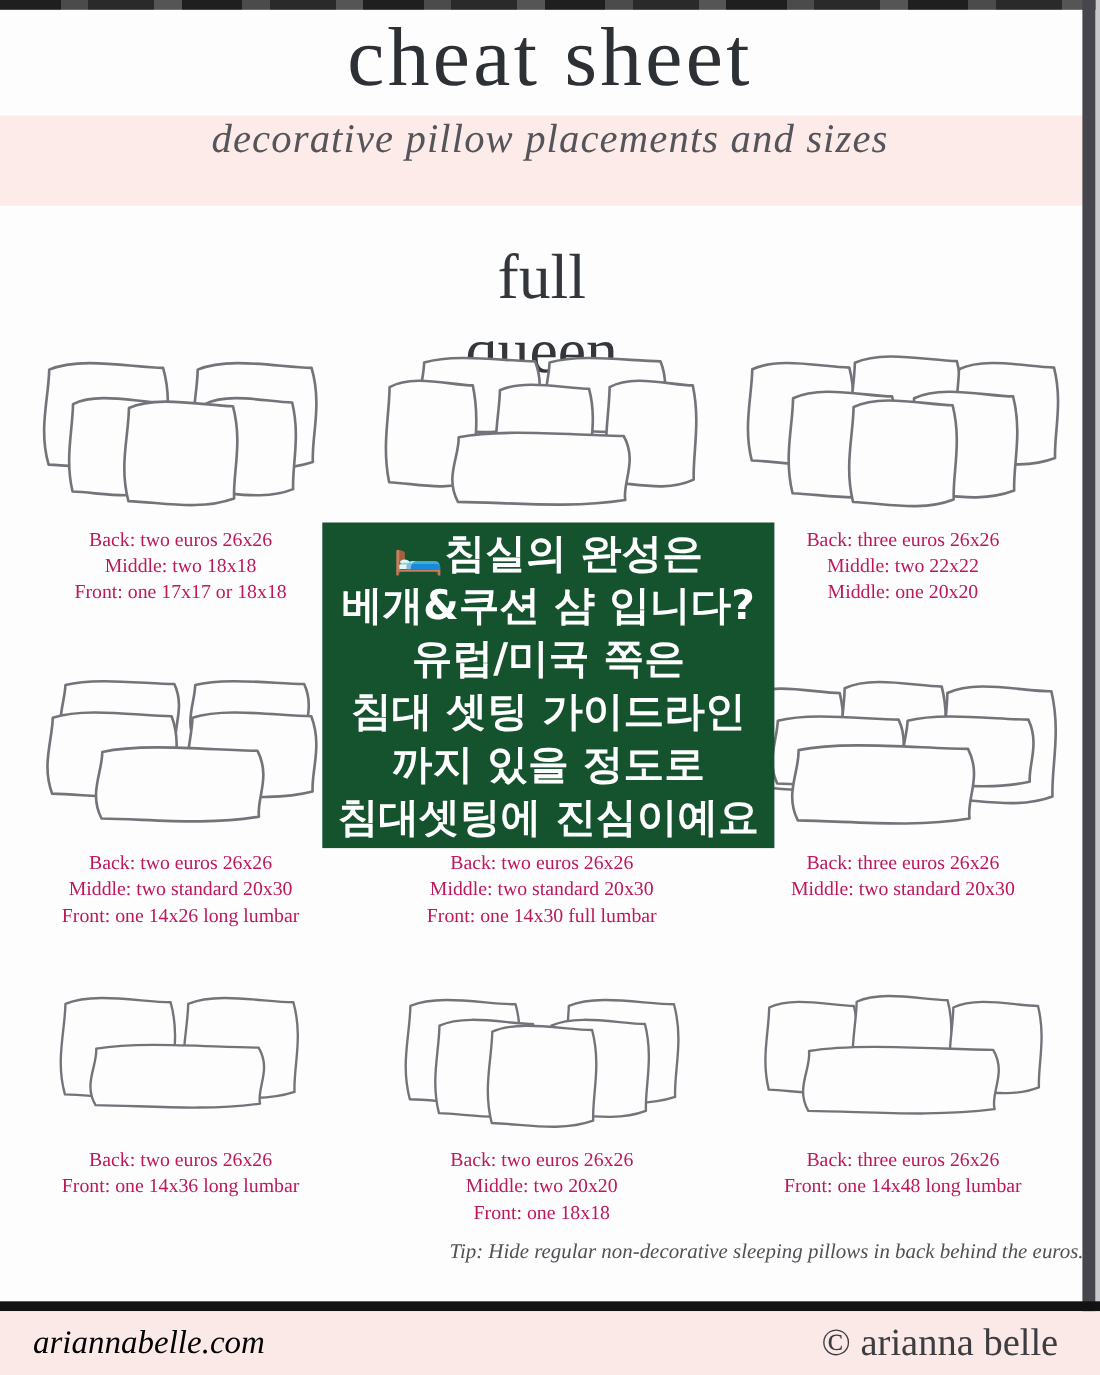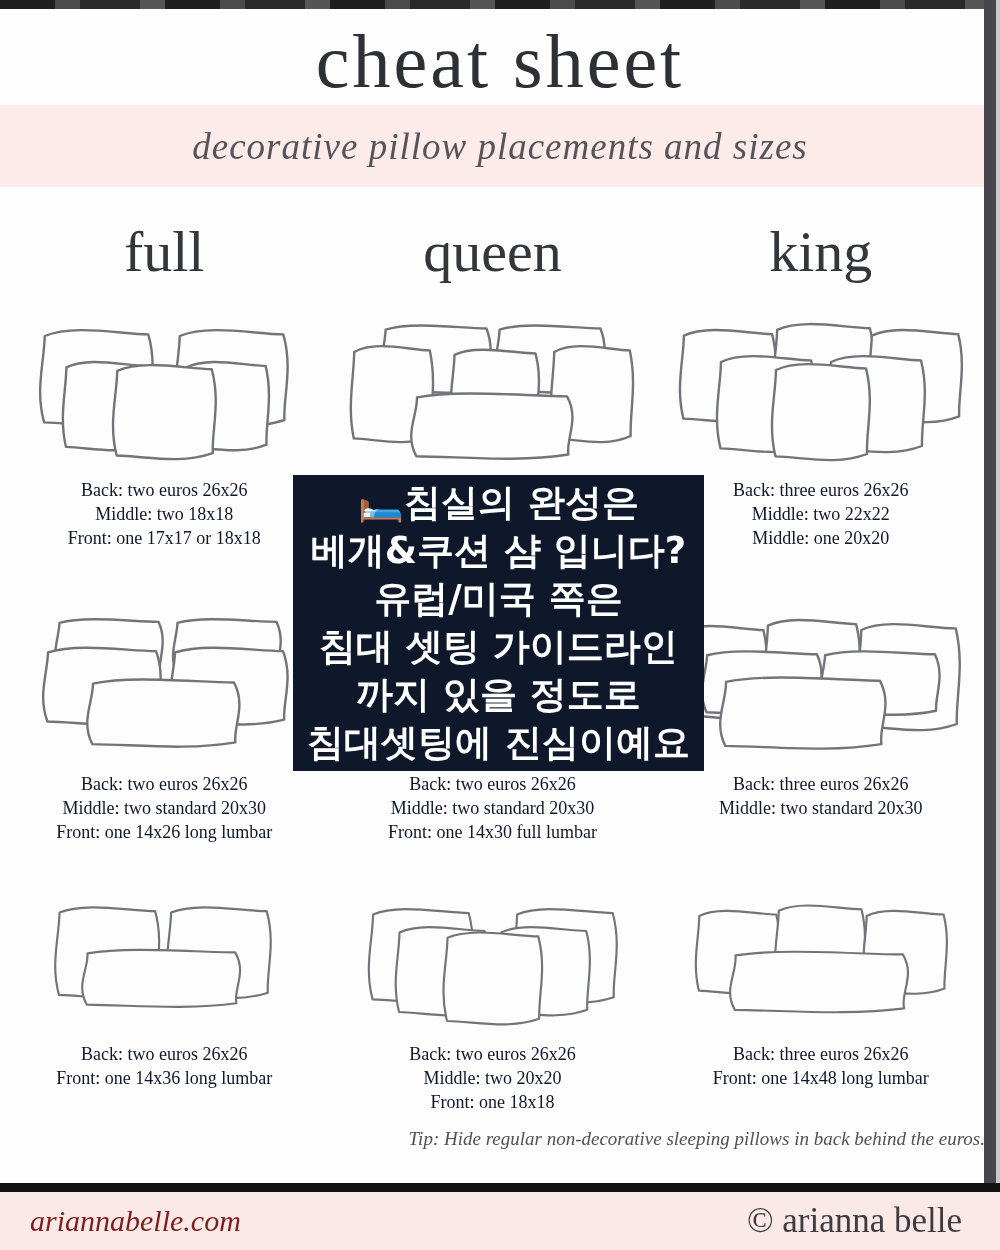--- a/index.html
+++ b/index.html
@@ -8,53 +8,53 @@
 
   
   .top-strip{position:absolute;left:0;top:0;width:100%;height:9px;
     background:repeating-linear-gradient(90deg,#1f1f1f 0 55px,#4b4b4b 55px 80px,#2a2a2a 80px 140px,#555 140px 165px);}
 
   
   .right-bar{position:absolute;top:0;right:4px;width:12px;height:100%;background:#46464c;z-index:40;}
   .right-edge{position:absolute;top:0;right:0;width:4px;height:100%;background:#c9c9cc;z-index:40;}
 
   .header{position:absolute;left:0;top:9px;width:100%;height:96px;background:#fdfdfd;
-          display:flex;align-items:flex-end;justify-content:center;}
+          display:flex;align-items:flex-start;justify-content:center;}
   .title{font-size:76px;letter-spacing:3px;color:#2d3034;}
 
   .banner{position:absolute;left:0;top:105px;width:100%;height:82px;background:#fcebe8;
-          display:flex;align-items:center;justify-content:center;}
+          display:flex;align-items:flex-start;justify-content:center;}
   .subtitle{font-style:italic;font-size:37px;color:#54545a;letter-spacing:1px;}
 
-  .cols-header{position:absolute;left:0;top:218px;width:985px;height:85px;display:flex;}
+  .cols-header{position:absolute;left:0;top:218px;width:985px;height:85px;display:flex;flex-direction:column;}
   .cols-header .col{flex:1;text-align:center;font-size:58px;color:#33363b;}
 
   .grid-row{position:absolute;left:0;width:985px;display:flex;}
   .row1{top:305px;height:286px;}
   .row2{top:595px;height:280px;}
   .row3{top:880px;height:245px;}
   .cell{flex:1;display:flex;flex-direction:column;align-items:center;}
   .art{display:block;}
   .row1 .art{margin-top:13px;}
   .row2 .art{margin-top:17px;}
   .row3 .art{margin-top:20px;}
-  .cap{margin-top:11px;text-align:center;font-size:18px;line-height:1.32;color:#0f172a;}
+  .cap{margin-top:11px;text-align:center;font-size:18px;line-height:1.32;color:#be185d;}
   .row3 .cap{margin-top:8px;}
 
   .tip{position:absolute;left:0;top:1128px;width:985px;text-align:right;
        font-style:italic;font-size:19px;color:#505055;}
 
   .footer-line{position:absolute;left:0;top:1183px;width:100%;height:9px;background:#121212;z-index:41;}
   .footer{position:absolute;left:0;top:1192px;width:100%;height:58px;background:#fbe9e7;z-index:42;
           display:flex;align-items:center;justify-content:space-between;box-sizing:border-box;
           padding:0 38px 0 30px;}
-  .footer .site{font-style:italic;font-size:30px;color:#7f1d1d;}
+  .footer .site{font-style:italic;font-size:30px;color:#000000;}
   .footer .copy{font-size:35px;color:#3c3c41;}
 
-  .overlay{position:absolute;left:293px;top:475px;width:411px;height:296px;background:#0f172a;z-index:30;
+  .overlay{position:absolute;left:293px;top:475px;width:411px;height:296px;background:#14532d;z-index:30;
            display:flex;flex-direction:column;align-items:center;justify-content:center;}
   .overlay div{font-family:"DejaVu Sans", sans-serif;font-weight:bold;color:#fff;
                font-size:37px;line-height:48px;white-space:nowrap;}
 </style>
 </head>
 <body>
 
 <div class="page">
 
   <div class="top-strip"></div>

